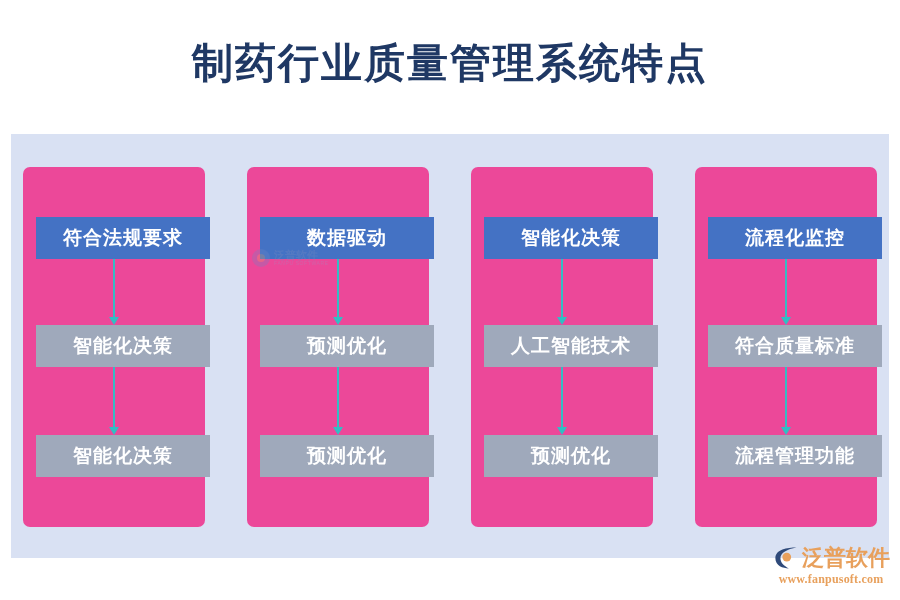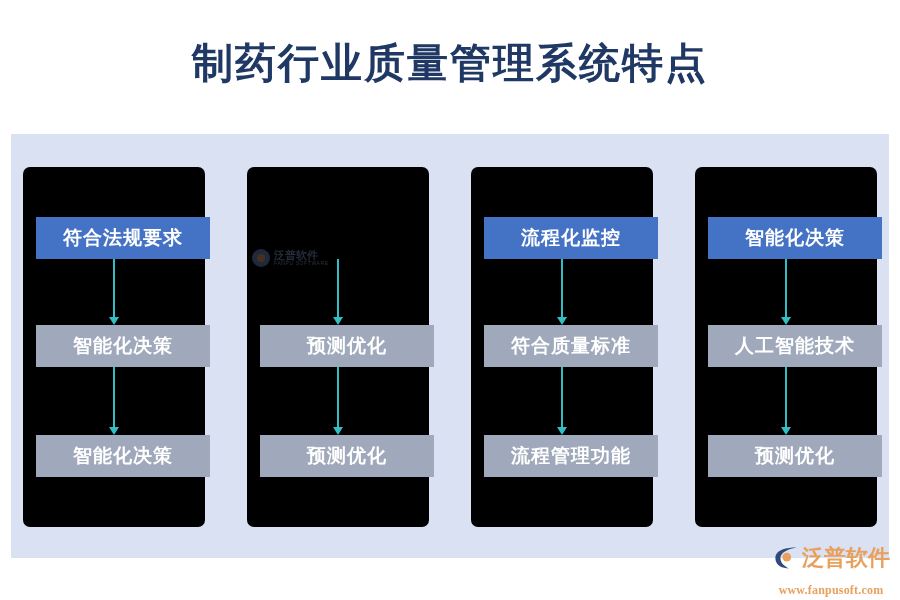--- a/index.html
+++ b/index.html
@@ -50,21 +50,21 @@
     top: 167px;
     width: 854px;
     height: 360px;
     display: flex;
     justify-content: space-between;
     align-items: stretch;
   }
 
   .column {
     width: 182px;
-    background: #000000;
+    background: #ec4899;
     position: relative;
     display: flex;
     flex-direction: column;
     align-items: center;
     box-sizing: border-box;
     border-radius: 7px;
   }
 
   
   .node {
@@ -210,21 +210,21 @@
     line-height: 27px;
   }
   .brand-url {
     font-family: "Liberation Serif", "DejaVu Serif", serif;
     font-size: 12px;
     font-weight: 700;
     color: #e8a05c;
     letter-spacing: 0.2px;
     text-align: center;
     width: 118px;
-    margin-top: 11px;
+    margin-top: 0;
     white-space: nowrap;
   }
 </style>
 </head>
 <body>
 
 <div class="page-title">制药行业质量管理系统特点</div>
 
 <div class="panel"></div>
 
@@ -238,58 +238,59 @@
     </div>
     <div class="node mid">智能化决策</div>
     <div class="connector c2">
       <span class="stem"></span>
       <span class="head-arrow"></span>
     </div>
     <div class="node tail">智能化决策</div>
   </div>
 
   <div class="column">
+    <div class="node head">数据驱动</div>
     <div class="connector c1">
       <span class="stem"></span>
       <span class="head-arrow"></span>
     </div>
     <div class="node mid">预测优化</div>
+    <div class="connector c2">
+      <span class="stem"></span>
+      <span class="head-arrow"></span>
+    </div>
+    <div class="node tail">预测优化</div>
+  </div>
+
+  <div class="column">
+    <div class="node head">智能化决策</div>
+    <div class="connector c1">
+      <span class="stem"></span>
+      <span class="head-arrow"></span>
+    </div>
+    <div class="node mid">人工智能技术</div>
     <div class="connector c2">
       <span class="stem"></span>
       <span class="head-arrow"></span>
     </div>
     <div class="node tail">预测优化</div>
   </div>
 
   <div class="column">
     <div class="node head">流程化监控</div>
     <div class="connector c1">
       <span class="stem"></span>
       <span class="head-arrow"></span>
     </div>
     <div class="node mid">符合质量标准</div>
     <div class="connector c2">
       <span class="stem"></span>
       <span class="head-arrow"></span>
     </div>
     <div class="node tail">流程管理功能</div>
-  </div>
-
-  <div class="column">
-    <div class="node head">智能化决策</div>
-    <div class="connector c1">
-      <span class="stem"></span>
-      <span class="head-arrow"></span>
-    </div>
-    <div class="node mid">人工智能技术</div>
-    <div class="connector c2">
-      <span class="stem"></span>
-      <span class="head-arrow"></span>
-    </div>
-    <div class="node tail">预测优化</div>
   </div>
 
 </div>
 
 <div class="watermark">
   <span class="wm-mark"></span>
   <span class="wm-text">
     <span class="wm-cn">泛普软件</span>
     <span class="wm-en">FANPU SOFTWARE</span>
   </span>

